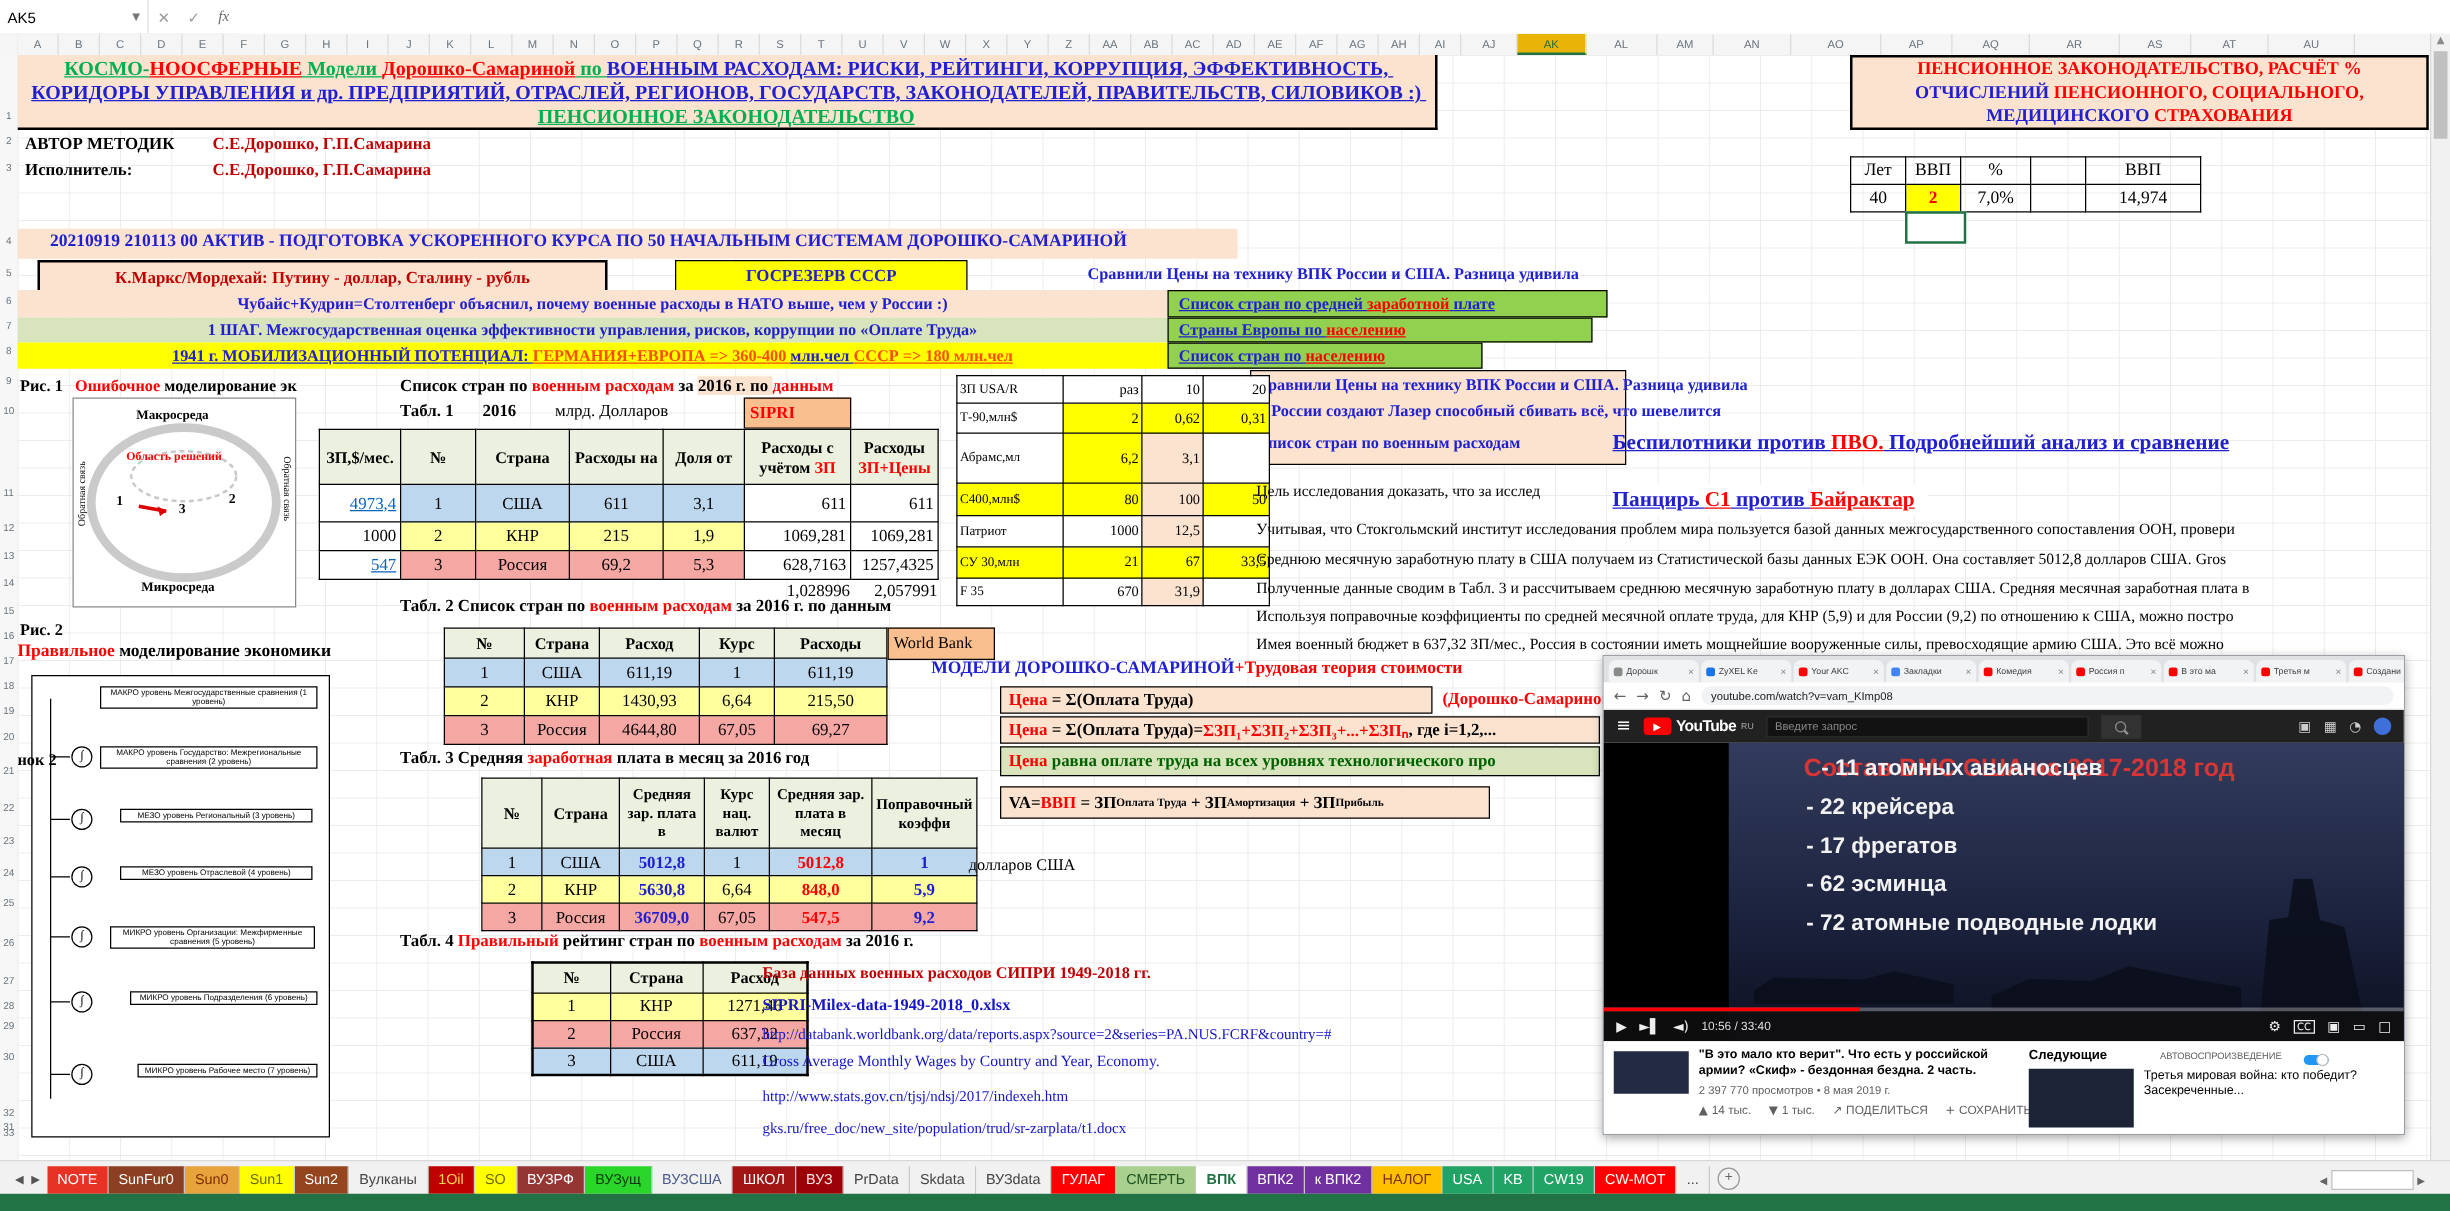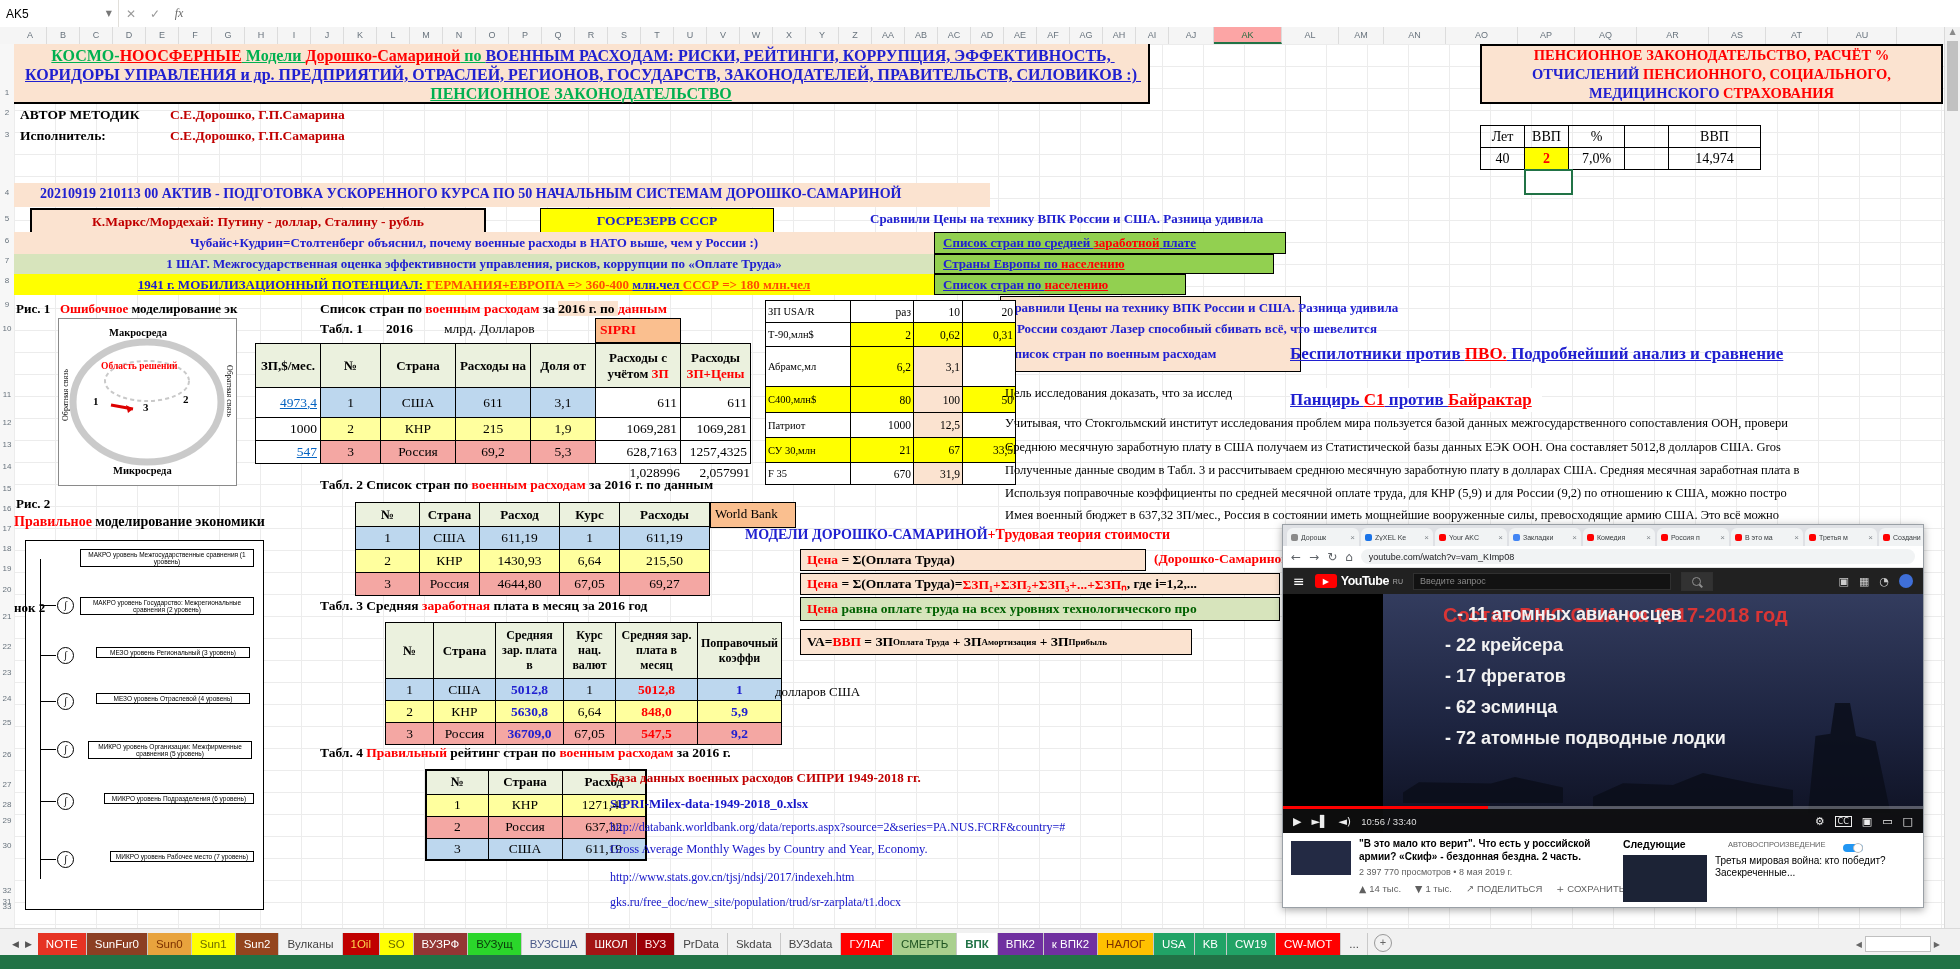--- a/index.html
+++ b/index.html
@@ -164,21 +164,21 @@
       <span class="col">AA</span>
       <span class="col">AB</span>
       <span class="col">AC</span>
       <span class="col">AD</span>
       <span class="col">AE</span>
       <span class="col">AF</span>
       <span class="col">AG</span>
       <span class="col">AH</span>
       <span class="col">AI</span>
       <span class="col" style="width: 45px;">AJ</span>
-      <span class="col" style="width: 68px; background: #fca5a5; color: rgb(29, 107, 60); border-bottom: 2px solid rgb(33, 115, 70);">AK</span>
+      <span class="col" style="width: 55px; background: #eab308; color: rgb(29, 107, 60); border-bottom: 2px solid rgb(33, 115, 70);">AK</span>
       <span class="col" style="width: 57px;">AL</span>
       <span class="col" style="width: 45px;">AM</span>
       <span class="col" style="width: 62px;">AN</span>
       <span class="col" style="width: 72px;">AO</span>
       <span class="col" style="width: 57px;">AP</span>
       <span class="col" style="width: 62px;">AQ</span>
       <span class="col" style="width: 72px;">AR</span>
       <span class="col" style="width: 57px;">AS</span>
       <span class="col" style="width: 62px;">AT</span>
       <span class="col" style="width: 69px;">AU</span>

